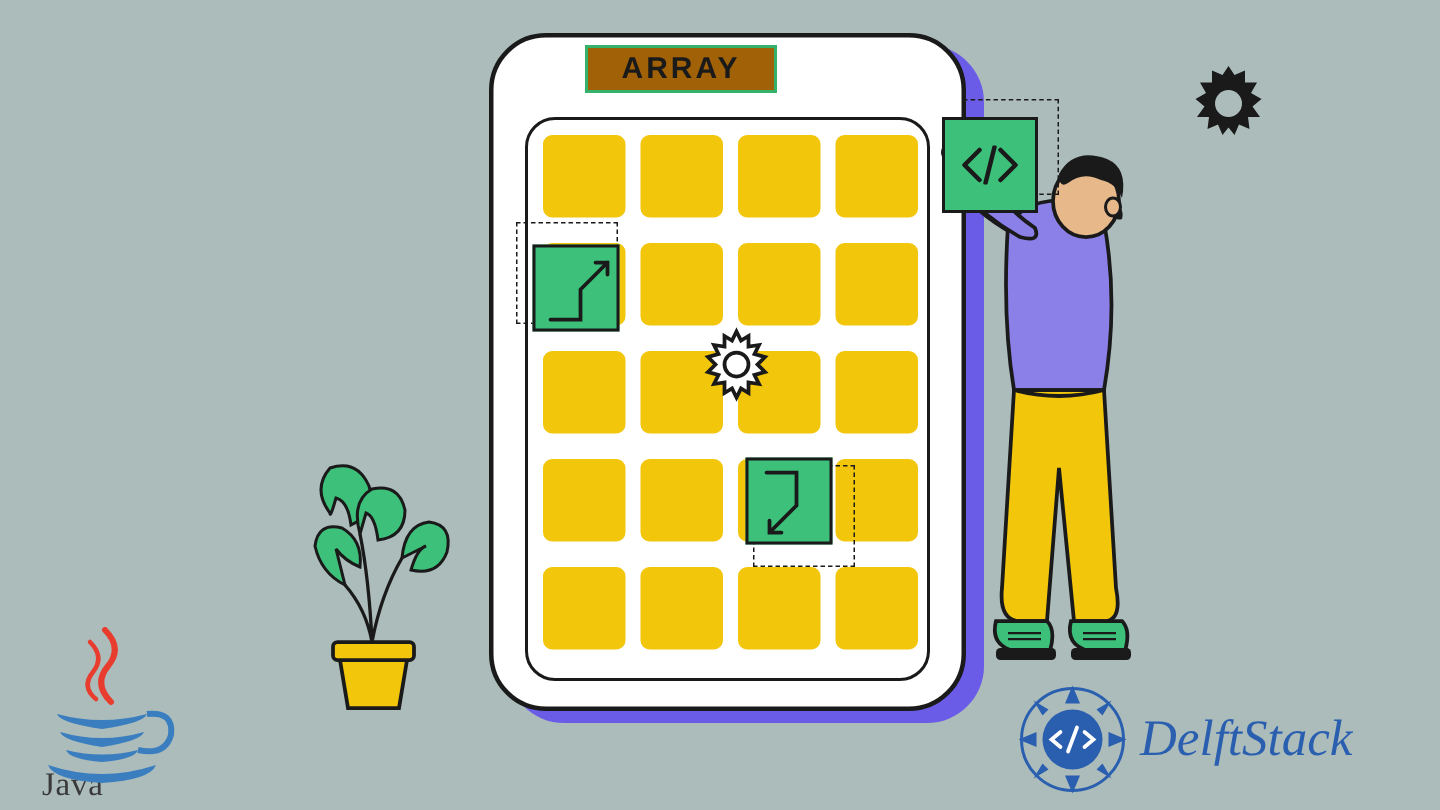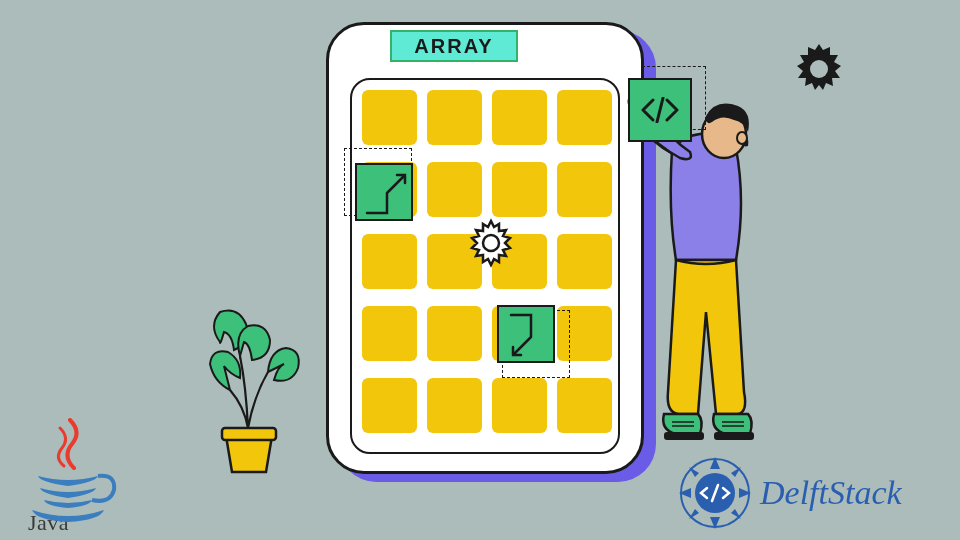--- a/index.html
+++ b/index.html
@@ -29,21 +29,21 @@
     width: 318px; height: 452px;
     background: #fff;
     border: 3px solid #1a1a1a;
     border-radius: 38px;
   }
   .array-label {
     position: absolute;
     left: 390px; top: 30px;
     width: 128px; height: 32px;
     border: 2px solid #34b26a;
-    background: #5eead4;
+    background: #a16207;
     display: flex;
     align-items: center;
     justify-content: center;
     font-weight: 700;
     font-size: 20px;
     letter-spacing: 2px;
     color: #1a1a1a;
     z-index: 5;
   }
   .panel {

